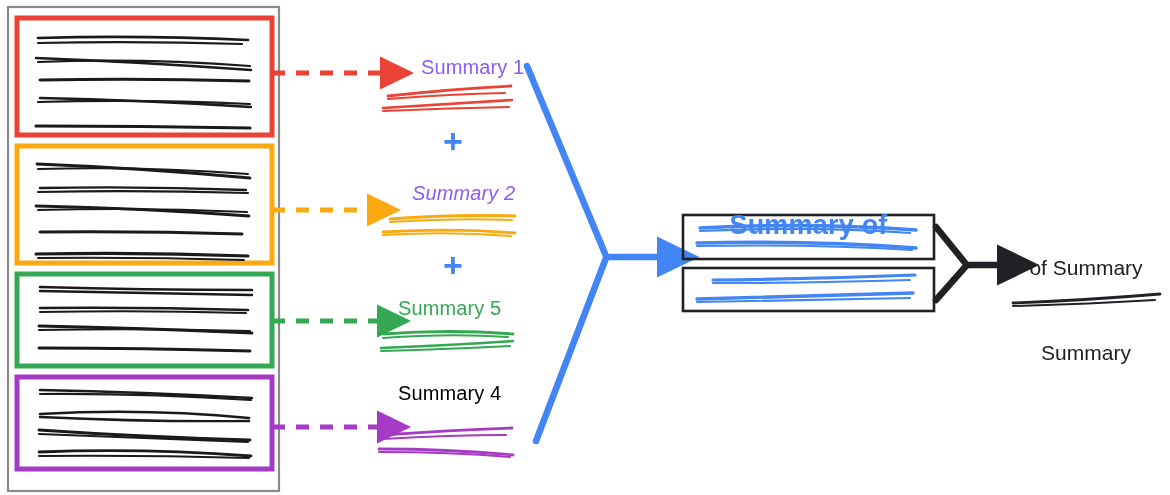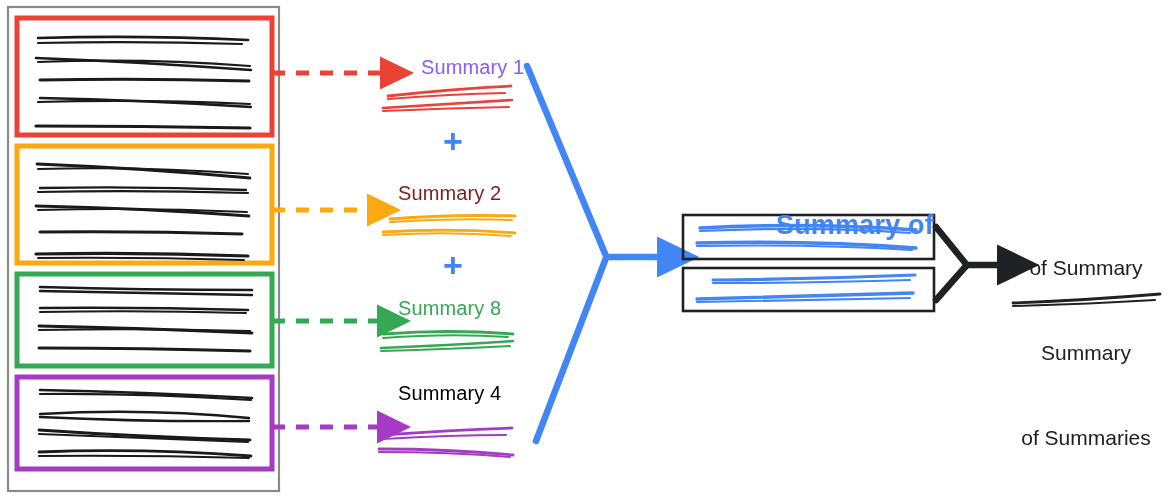--- a/index.html
+++ b/index.html
@@ -31,21 +31,21 @@
     line-height: 1.18;
   }
   .summary-label {
     font-size: 20px;
     font-weight: 400;
     letter-spacing: 0.1px;
   }
   .sos-title {
     font-size: 27px;
     font-weight: 700;
-    text-align: right;
+    text-align: center;
     line-height: 1.28;
     letter-spacing: 0.2px;
   }
   .final-title {
     font-size: 21px;
     font-weight: 400;
     text-align: center;
     line-height: 1.35;
     color: #202124;
   }
@@ -194,31 +194,30 @@
     <g stroke="#202124" fill="none" stroke-linecap="round">
       <path d="M1013 303 Q1090 300 1160 294" stroke-width="2.8"></path>
       <path d="M1013 306 Q1090 304 1155 300" stroke-width="2.0"></path>
     </g>
   </svg>
 
   <div class="lbl summary-label" style="left:398px; top:56px; color:#8b5cf6;margin-left:23px;">Summary 1</div>
 
   <div class="plus-sign" style="left:443px; top:124px; color:#4285F4;">+</div>
 
-  <div class="lbl summary-label" style="left:398px; top:182px; color:#7f1d1d;">Summary 2</div>
+  <div class="lbl summary-label" style="left:412px; top:182px; color:#8b5cf6;font-style:italic;">Summary 2</div>
 
   <div class="plus-sign" style="left:443px; top:248px; color:#4285F4;">+</div>
 
-  <div class="lbl summary-label" style="left:398px; top:297px; color:#34A853;">Summary 8</div>
+  <div class="lbl summary-label" style="left:398px; top:297px; color:#34A853;">Summary 5</div>
 
   <div class="lbl summary-label" style="left:398px; top:382px; color:#000000;">Summary 4</div>
 
   <div class="lbl sos-title" style="left:683px; top:139px; width:251px; color:#4285F4;">
     <div>Summary of</div>
   </div>
 
   <div class="lbl final-title" style="left:1006px; top:197px; width:160px;">
     <div>of Summary</div>
     <div>Summary</div>
-    <div>of Summaries</div>
   </div>
 
 </div>
 
 </body></html>

